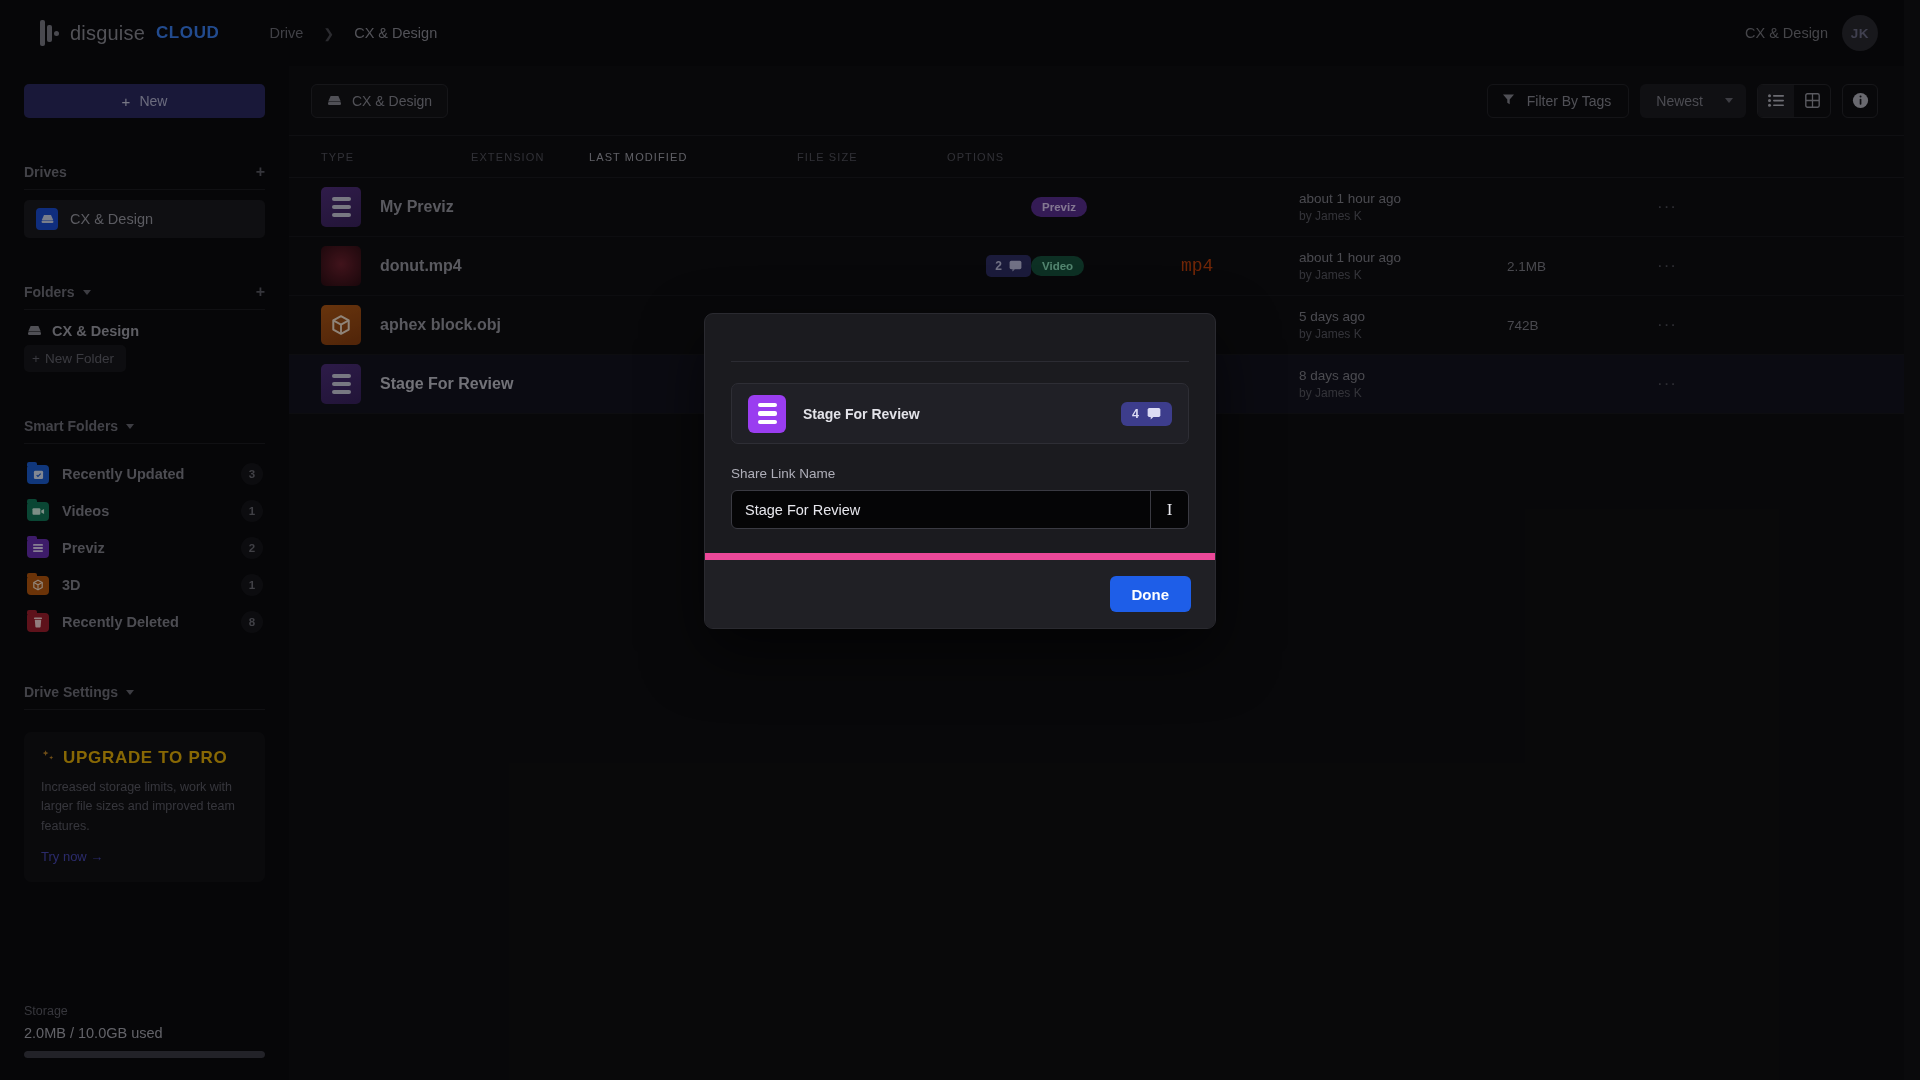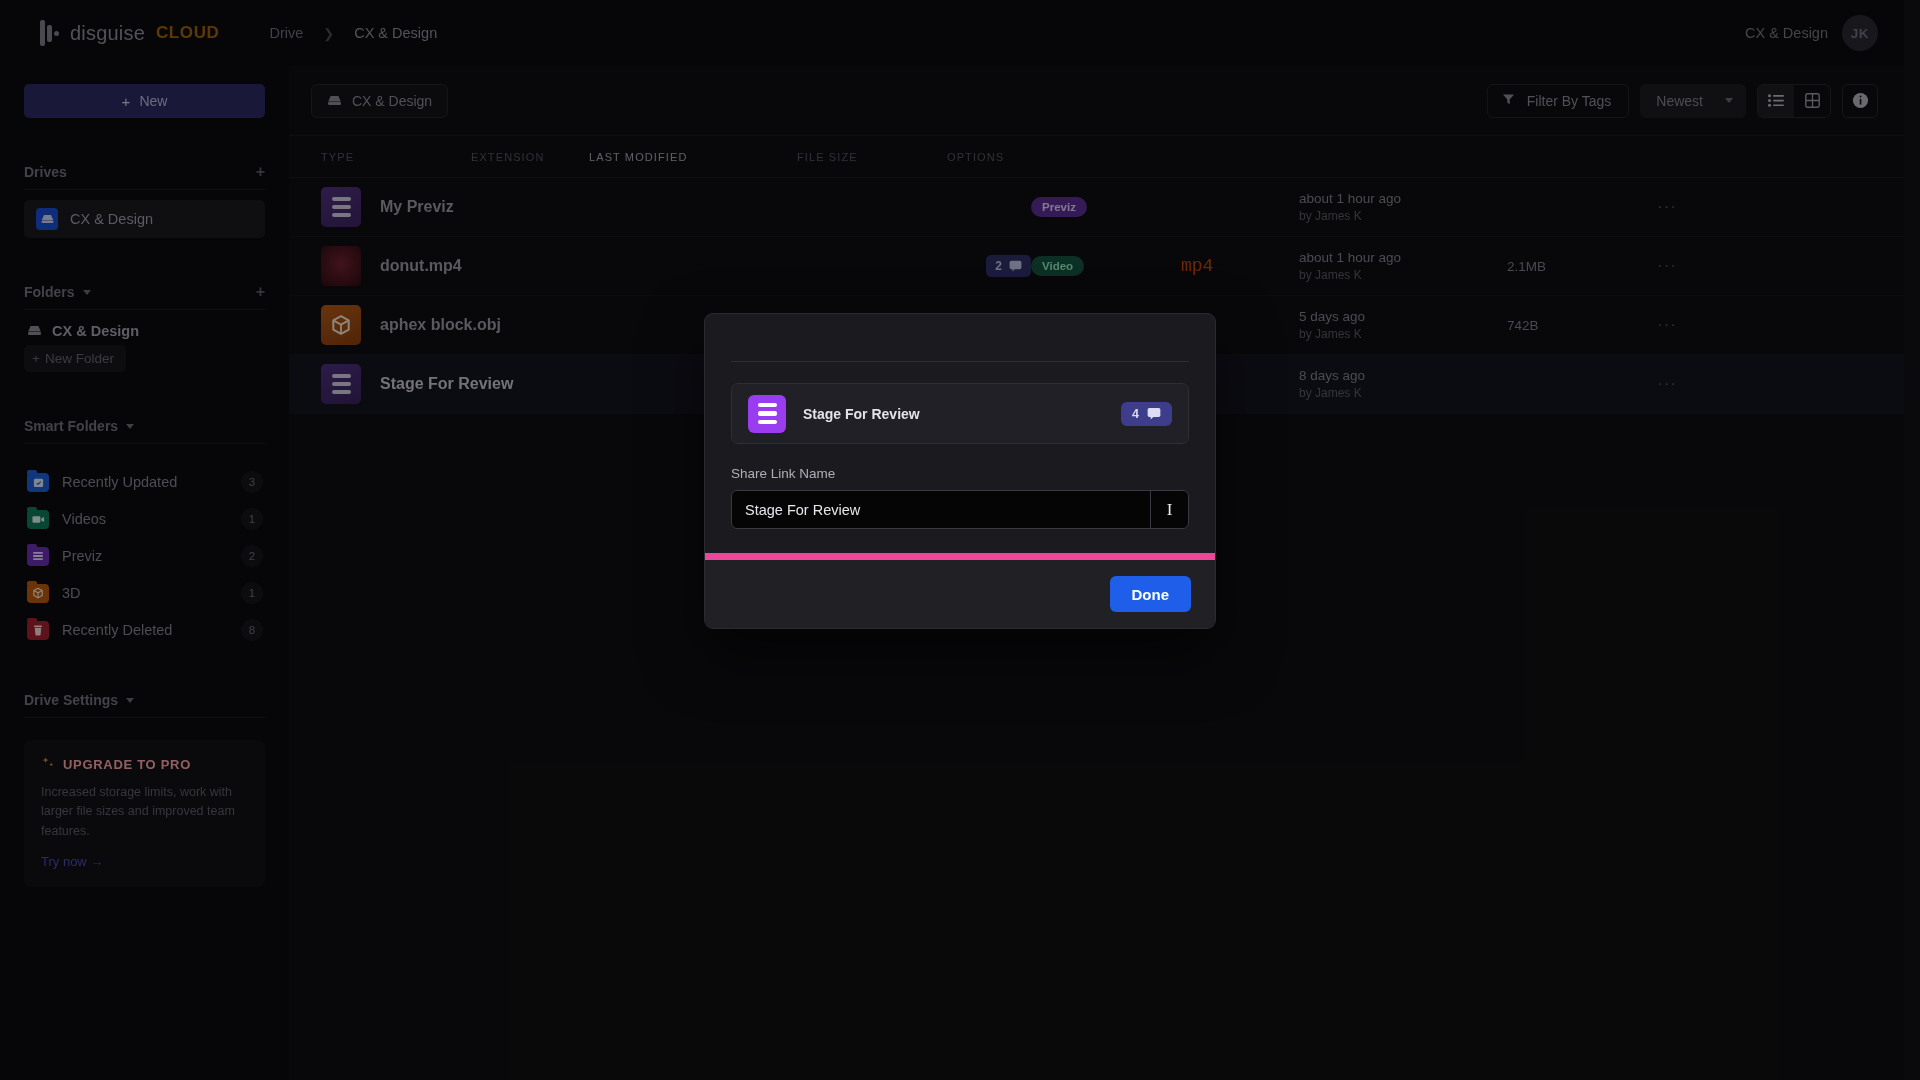--- a/index.html
+++ b/index.html
@@ -18,21 +18,21 @@
     display: flex; align-items: center;
     padding: 0 26px 0 40px;
     background: #0b0b0e;
   }
   .brand { display: flex; align-items: center; gap: 11px; }
   .logo-mark { display: flex; align-items: center; gap: 2px; height: 26px; }
   .logo-mark .b1 { width: 5px; height: 26px; background: #7e7e88; border-radius: 2px; }
   .logo-mark .b2 { width: 5px; height: 17px; background: #7e7e88; border-radius: 2px; }
   .logo-mark .b3 { width: 5px; height: 5px; background: #7e7e88; border-radius: 50%; }
   .brand-name { font-size: 20px; color: #8d8d96; letter-spacing: .2px; }
-  .brand-sub { font-size: 17px; font-weight: bold; color: #a16207; letter-spacing: .6px; }
+  .brand-sub { font-size: 17px; font-weight: bold; color: #3b82f6; letter-spacing: .6px; }
   .crumbs { display: flex; align-items: center; gap: 20px; margin-left: 50px; }
   .crumb { font-size: 14.5px; color: #6f6f79; }
   .crumb.active { color: #8e8e98; }
   .crumb-sep { color: #4a4a52; font-size: 13px; }
   .topright { margin-left: auto; display: flex; align-items: center; gap: 14px; }
   .org-name { font-size: 14.5px; color: #77777f; }
   .avatar {
     width: 36px; height: 36px; border-radius: 50%;
     background: #2a2a31; color: #6e6e88;
     display: flex; align-items: center; justify-content: center;
@@ -88,42 +88,42 @@
   .folder-row .lbl { font-size: 14.5px; font-weight: bold; color: #a2a2ac; }
   .new-folder {
     margin-top: 5px; margin-left: 0px;
     align-self: flex-start;
     background: #18181d; border-radius: 5px;
     padding: 6px 12px 6px 8px;
     font-size: 13.5px; color: #65656f;
     display: flex; align-items: center; gap: 5px; cursor: pointer;
   }
 
-  .smart-list { margin-top: 22px; display: flex; flex-direction: column; gap: 5px; }
+  .smart-list { margin-top: 14px; display: flex; flex-direction: column; gap: 5px; font-weight: bold; }
   .smart-row {
     height: 32px; display: flex; align-items: center; gap: 13px;
     padding: 0 2px 0 3px; cursor: pointer; border-radius: 5px;
   }
   .sf-ico { width: 22px; height: 19px; border-radius: 3px 4px 4px 4px; position: relative; display:flex; align-items:center; justify-content:center; }
   .sf-ico::before {
     content:""; position:absolute; top:-3px; left:0; width: 10px; height: 4px;
     border-radius: 2px 2px 0 0; background: inherit;
   }
   .smart-row .lbl { font-size: 14.5px; color: #84848e; }
   .count {
     margin-left: auto; width: 22px; height: 22px; border-radius: 50%;
     background: #16161b; color: #6e6e78;
     font-size: 11.5px; display: flex; align-items: center; justify-content: center;
   }
 
   .upgrade {
     margin-top: 22px; background: #121216; border-radius: 7px;
     padding: 16px 17px 18px 17px;
   }
-  .upg-title { display:flex; align-items:center; gap: 8px; font-size: 13px; font-weight: bold; color: #fca5a5; letter-spacing: .7px; }
+  .upg-title { display:flex; align-items:center; gap: 8px; font-size: 17px; font-weight: bold; color: #eab308; letter-spacing: .7px; }
   .upg-body { margin-top: 10px; font-size: 12.5px; line-height: 1.55; color: #5e5e68; }
   .upg-link { margin-top: 13px; font-size: 13px; color: #4a4ab8; cursor: pointer; }
 
   .storage { margin-top: auto; padding-bottom: 22px; }
   .st-label { font-size: 12.5px; color: #5f5f69; }
   .st-value { margin-top: 7px; font-size: 14.5px; color: #a9a9b3; }
   .st-bar { margin-top: 10px; height: 7px; border-radius: 4px; background: #1e1e24; overflow: hidden; }
   .st-fill { height: 100%; background: #3b3b45; border-radius: 4px; }
 
   
@@ -433,20 +433,27 @@
                 <path d="M4.6 1.2l.8 2.1 2.1.8-2.1.8-.8 2.1-.8-2.1-2.1-.8 2.1-.8z" fill="#c58a2a"></path>
                 <path d="M10.2 6.6l.55 1.45 1.45.55-1.45.55-.55 1.45-.55-1.45-1.45-.55 1.45-.55z" fill="#c58a2a"></path>
               </svg>
           </span>
           <span>UPGRADE TO PRO</span>
         </div>
         <div class="upg-body">Increased storage limits, work with larger file sizes and improved team features.</div>
         <div class="upg-link">Try now →</div>
       </div>
 
+      <div class="storage">
+        <div class="st-label">Storage</div>
+        <div class="st-value">2.0MB / 10.0GB used</div>
+        <div class="st-bar">
+          <div class="st-fill" id="storageFill" style="width: 100%;"></div>
+        </div>
+      </div>
     </div>
 
     <div class="main">
       <div class="main-toolbar">
         <div class="tab-chip">
           <span>
             <svg width="15" height="11" viewBox="0 0 13 10">
                 <path d="M3 1h7l2.2 5H.8z" fill="#8a8a95"></path>
                 <rect x="0.6" y="6.4" width="11.8" height="2.6" rx="1.1" fill="#8a8a95"></rect>
               </svg>

